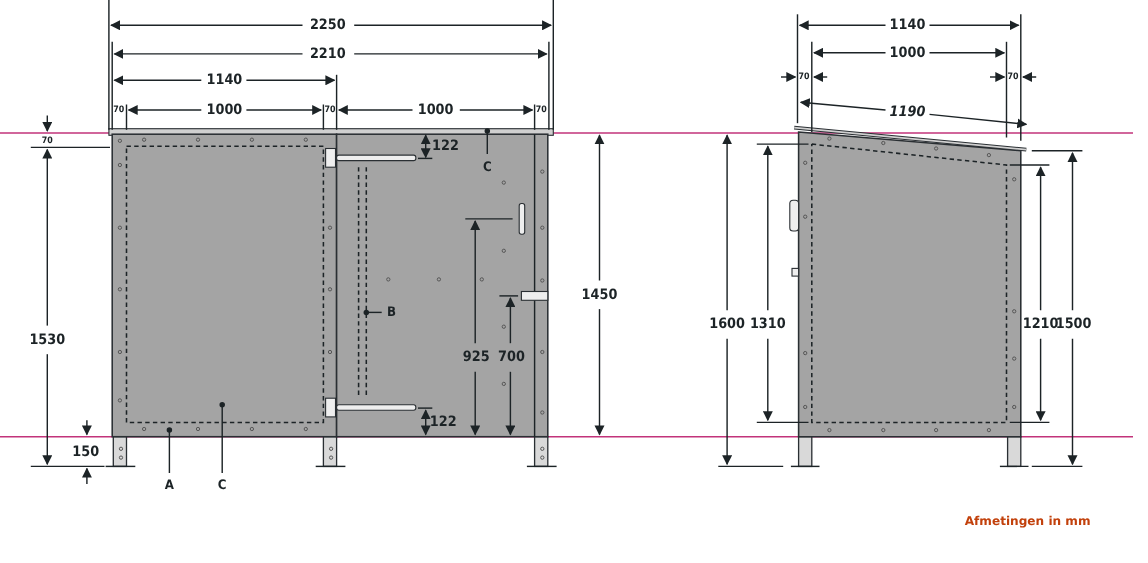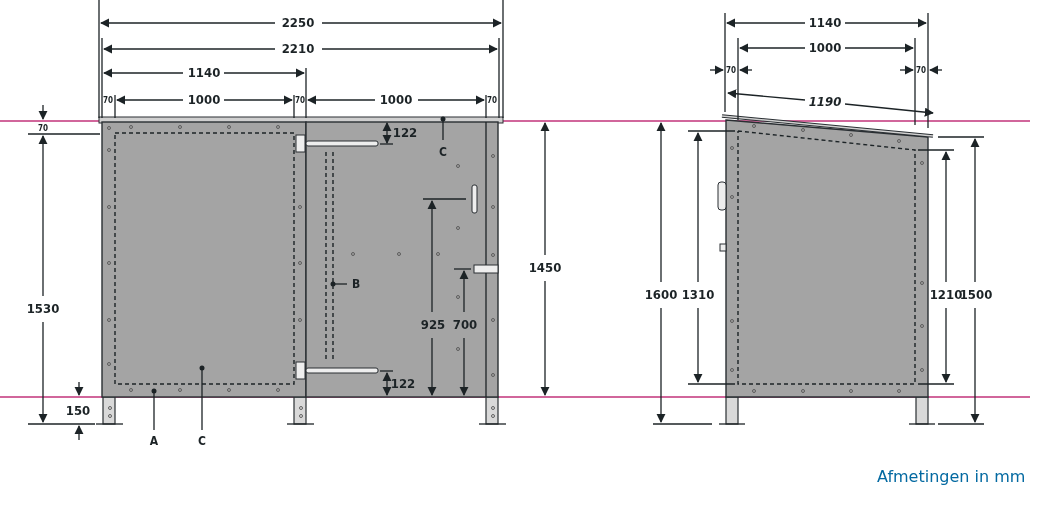--- a/index.html
+++ b/index.html
@@ -1,21 +1,21 @@
 <!DOCTYPE html>
 <html><head>
 <meta charset="utf-8">
 <style>
   html,body{margin:0;padding:0;background:#fff;}
   body{width:1044px;height:512px;overflow:hidden;position:relative;font-family:"Liberation Sans",sans-serif;}
   svg{position:absolute;left:0;top:0;}
   .dim{font-family:"DejaVu Sans Condensed","DejaVu Sans",sans-serif;font-weight:bold;fill:#1c2326;font-size:13px;text-anchor:middle;dominant-baseline:middle;}
   .dim-sm{font-size:8px;}
   .lbl{font-size:12px;}
-  .note{position:absolute;left:877px;top:467px;font-size:16px;font-weight:normal;color:#0369a1;font-family:"DejaVu Sans",sans-serif;}
+  .note{position:absolute;left:877px;top:467px;font-size:11px;font-weight:bold;color:#c2410c;font-family:"DejaVu Sans",sans-serif;}
   .ln{stroke:#1c2326;stroke-width:1.3;fill:none;}
   .panel{fill:#a4a4a4;stroke:#2a2f33;stroke-width:1.4;}
   .dash{stroke:#1c2326;stroke-width:1.4;stroke-dasharray:4 3;fill:none;}
   .bolt{fill:none;stroke:#555;stroke-width:0.9;}
   .guide{stroke:#c2337a;stroke-width:1.4;}
   .leg{fill:#d9d9d9;stroke:#2a2f33;stroke-width:1.2;}
   .hinge{fill:#eee;stroke:#2a2f33;stroke-width:1;}
 </style>
 </head>
 <body>

